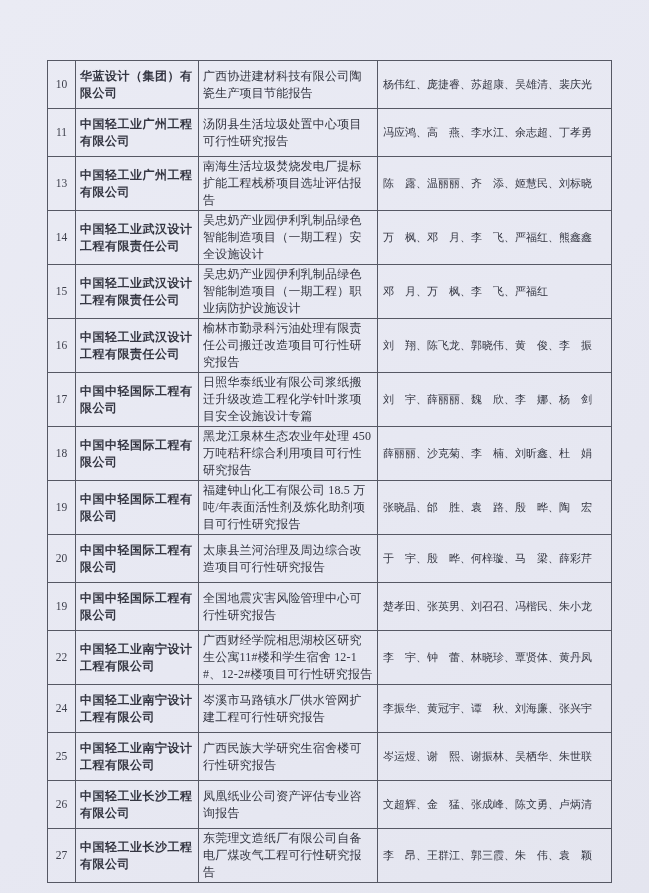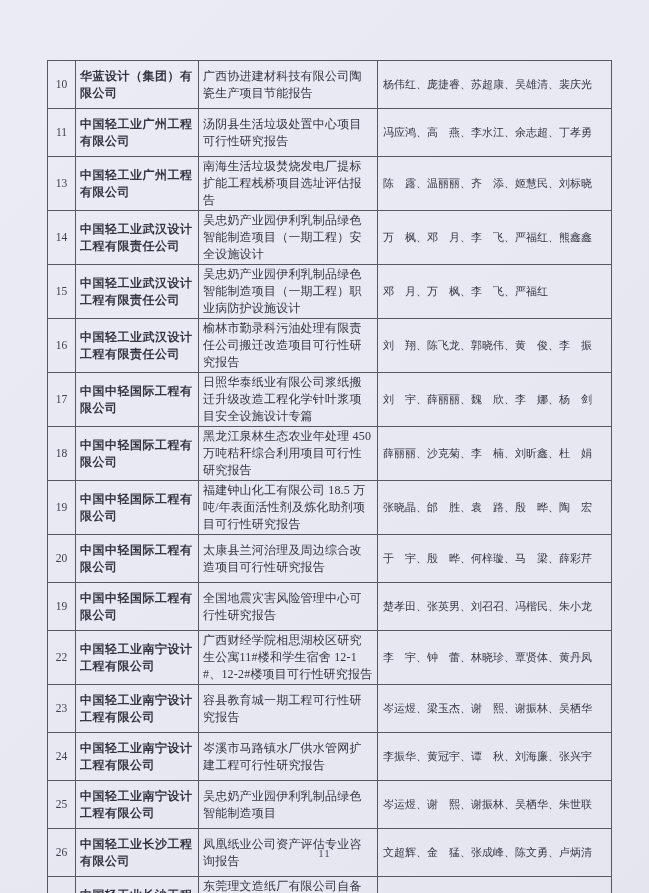--- a/index.html
+++ b/index.html
@@ -156,38 +156,32 @@
     <td class="c-people">楚孝田、张英男、刘召召、冯楷民、朱小龙</td>
   </tr>
 
   <tr>
     <td class="c-no">22</td>
     <td class="c-company">中国轻工业南宁设计工程有限公司</td>
     <td class="c-project">广西财经学院相思湖校区研究生公寓11#楼和学生宿舍 12-1#、12-2#楼项目可行性研究报告</td>
     <td class="c-people">李　宇、钟　蕾、林晓珍、覃贤体、黄丹凤</td>
   </tr>
 
-  <tr>
-    <td class="c-no">23</td>
-    <td class="c-company">中国轻工业南宁设计工程有限公司</td>
-    <td class="c-project">容县教育城一期工程可行性研究报告</td>
-    <td class="c-people">岑运煜、梁玉杰、谢　熙、谢振林、吴栖华</td>
-  </tr>
 
   <tr>
     <td class="c-no">24</td>
     <td class="c-company">中国轻工业南宁设计工程有限公司</td>
     <td class="c-project">岑溪市马路镇水厂供水管网扩建工程可行性研究报告</td>
     <td class="c-people">李振华、黄冠宇、谭　秋、刘海廉、张兴宇</td>
   </tr>
 
   <tr>
     <td class="c-no">25</td>
     <td class="c-company">中国轻工业南宁设计工程有限公司</td>
-    <td class="c-project">吴忠奶产业园伊利乳制品绿色智能制造项目</td>
+    <td class="c-project">广西民族大学研究生宿舍楼可行性研究报告</td>
     <td class="c-people">岑运煜、谢　熙、谢振林、吴栖华、朱世联</td>
   </tr>
 
   <tr>
     <td class="c-no">26</td>
     <td class="c-company">中国轻工业长沙工程有限公司</td>
     <td class="c-project">凤凰纸业公司资产评估专业咨询报告</td>
     <td class="c-people">文超辉、金　猛、张成峰、陈文勇、卢炳清</td>
   </tr>
 

